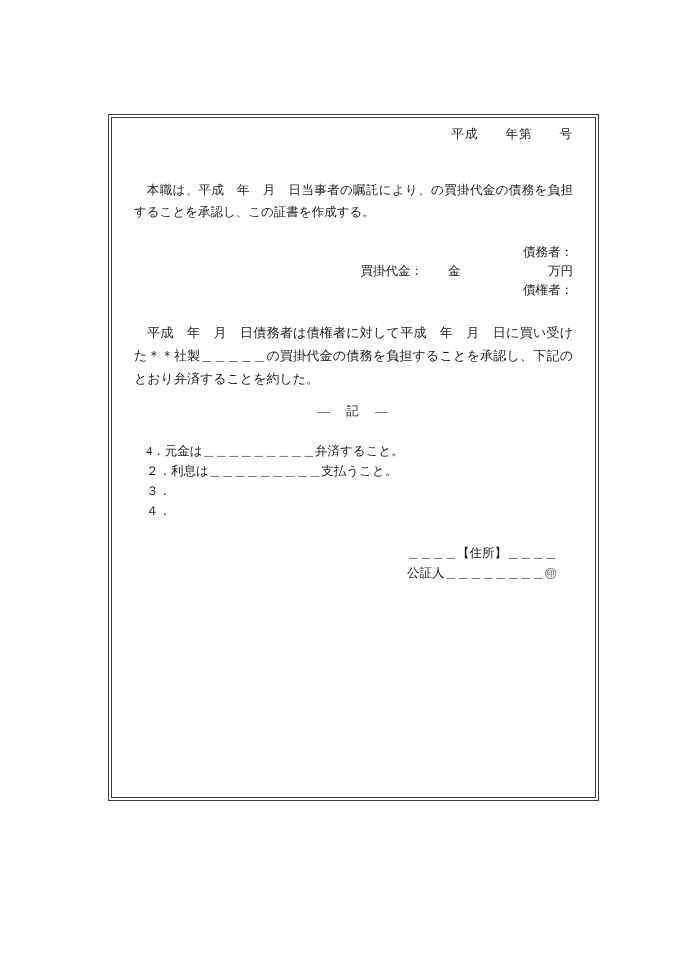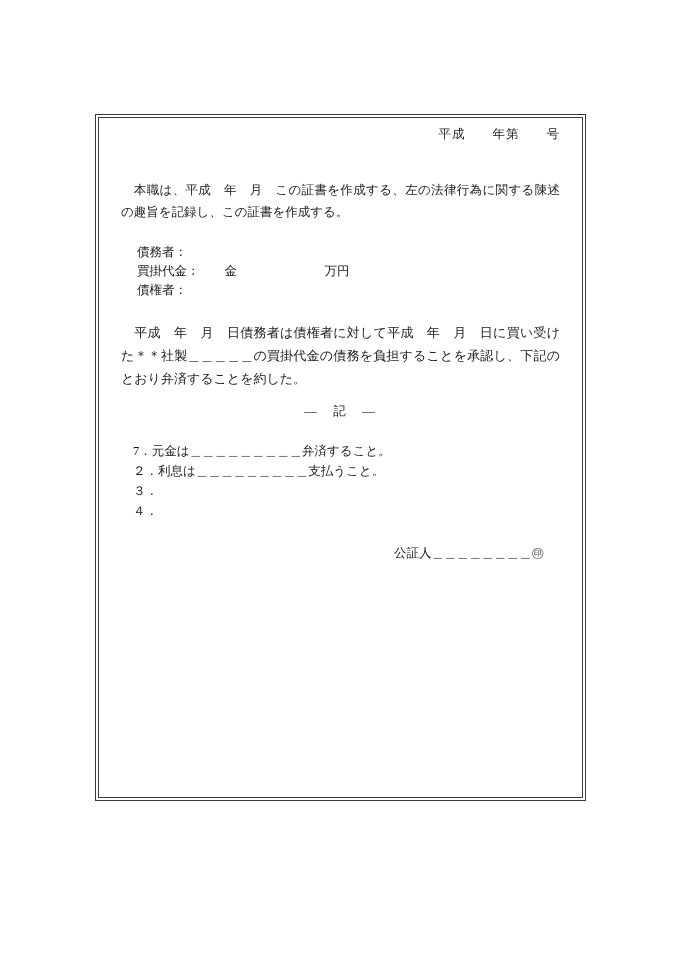--- a/index.html
+++ b/index.html
@@ -11,21 +11,21 @@
     position: relative;
     width: 680px;
     height: 962px;
     background: #ffffff;
     font-family: "Liberation Serif", "DejaVu Serif", serif;
     color: #1b1b1b;
     overflow: hidden;
   }
   .frame {
     position: absolute;
-    left: 95px;
+    left: 108px;
     top: 114px;
     width: 491px;
     height: 687px;
     border: 4px double #3c3c3c;
     box-sizing: border-box;
     padding: 6px 22px 0 22px;
   }
   .doc-number {
     text-align: right;
     font-size: 12.5px;
@@ -44,20 +44,21 @@
   .intro {
     margin: 36px 0 0 0;
     font-size: 12.5px;
     line-height: 22px;
     text-align: justify;
   }
   .parties {
     margin: 20px 0 0 16px;
     font-size: 12.5px;
     line-height: 19px;
+    text-align: right;
   }
   .body-par {
     margin: 21px 0 0 0;
     font-size: 13px;
     line-height: 23px;
     text-align: justify;
   }
   .ki {
     margin: 13px 0 0 0;
     text-align: center;
@@ -84,38 +85,39 @@
 </style>
 </head>
 <body>
 
 <div class="page">
   <div class="frame">
 
     <div class="doc-number">平成　　年第　　号</div>
 
 
-    <p class="intro">　本職は、平成　年　月　この証書を作成する、左の法律行為に関する陳述の趣旨を記録し、この証書を作成する。</p>
+    <p class="intro">　本職は、平成　年　月　日当事者の嘱託により、の買掛代金の債務を負担することを承認し、この証書を作成する。</p>
 
     <div class="parties">
       <div>債務者：</div>
       <div>買掛代金：　　金　　　　　　　万円</div>
       <div>債権者：</div>
     </div>
 
     <p class="body-par">　平成　年　月　日債務者は債権者に対して平成　年　月　日に買い受けた＊＊社製＿＿＿＿＿の買掛代金の債務を負担することを承認し、下記のとおり弁済することを約した。</p>
 
     <div class="ki">―　記　―</div>
 
     <div class="list">
-      <div>7．元金は＿＿＿＿＿＿＿＿＿弁済すること。</div>
+      <div>4．元金は＿＿＿＿＿＿＿＿＿弁済すること。</div>
       <div>２．利息は＿＿＿＿＿＿＿＿＿支払うこと。</div>
       <div>３．</div>
       <div>４．</div>
     </div>
 
 
     <div class="signature">
+      <div class="sig-line">＿＿＿＿【住所】＿＿＿＿</div>
       <div class="sig-line">公証人＿＿＿＿＿＿＿＿㊞</div>
     </div>
 
   </div>
 </div>
 
 </body></html>

